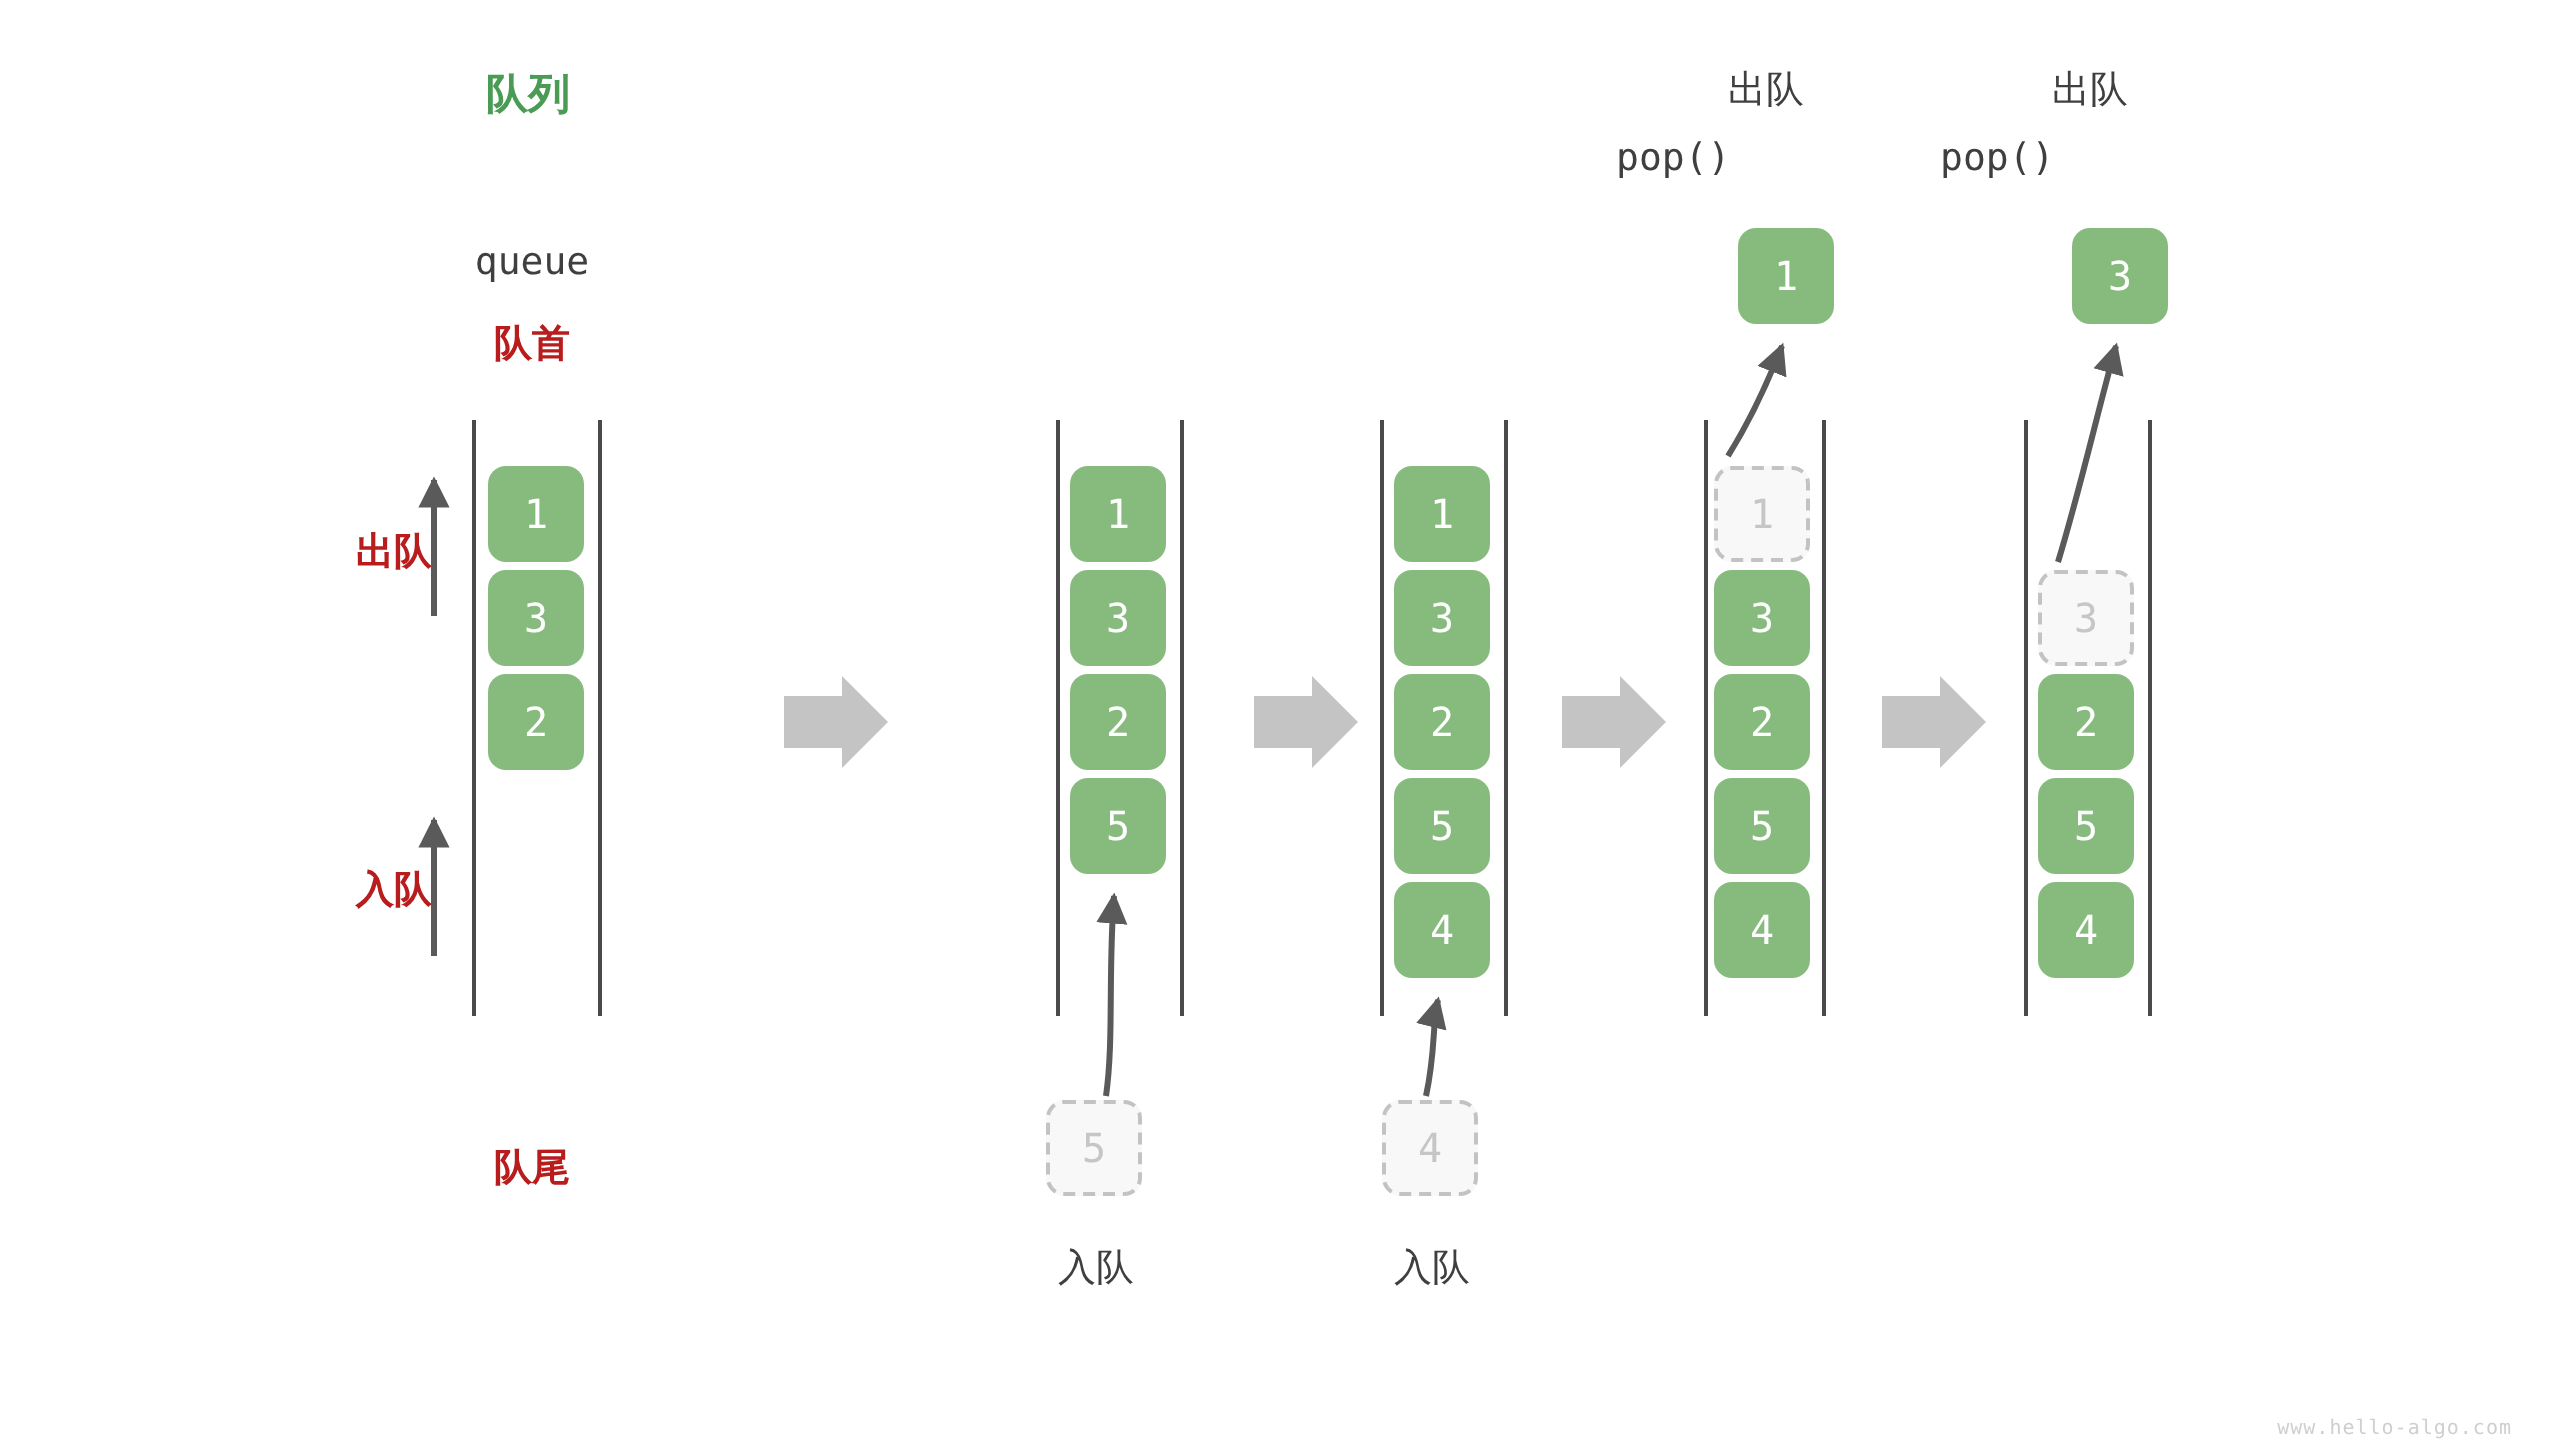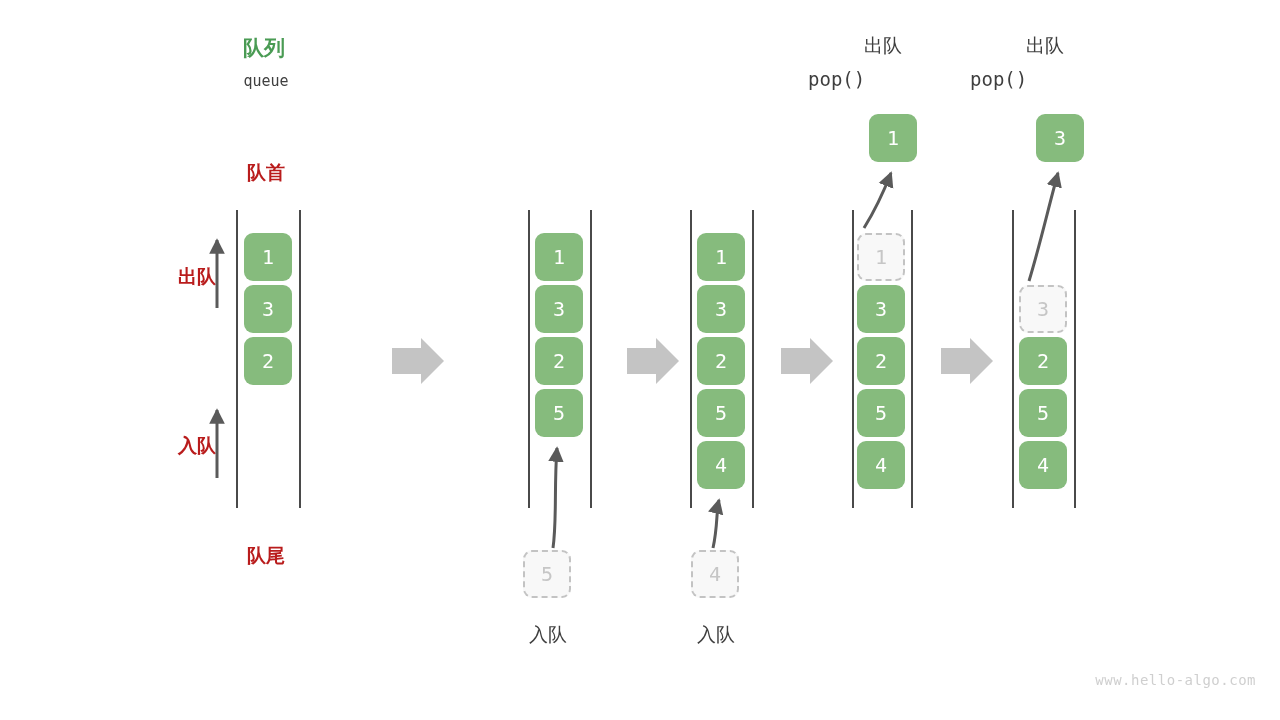--- a/index.html
+++ b/index.html
@@ -28,24 +28,25 @@
     white-space: nowrap;
     line-height: 1.35;
   }
   .title-cn {
     font-size: 21px;
     font-weight: bold;
     color: #4a9b54;
     text-align: center;
   }
   .title-en {
-    font-size: 15px;
+    font-size: 19px;
     font-family: "DejaVu Sans Mono", "Liberation Mono", monospace;
     color: #3f3f3f;
     text-align: center;
+    margin-top: 48px;
   }
   .bold-cn {
     font-size: 19px;
     font-weight: bold;
     color: #b91c1c;
     text-align: center;
   }
   .op-cn {
     font-size: 19px;
     color: #3f3f3f;
@@ -55,22 +56,22 @@
     font-size: 19px;
     font-family: "DejaVu Sans Mono", "Liberation Mono", monospace;
     color: #3f3f3f;
     text-align: left;
   }
   .op-code .num { color: #4a9b54; font-weight: bold; }
 
   .watermark {
     position: absolute;
     right: 24px;
-    bottom: 32px;
-    font-size: 14px;
+    bottom: 0;
+    font-size: 10px;
     font-family: "DejaVu Sans Mono", "Liberation Mono", monospace;
     color: #cfcfcf;
     letter-spacing: 0.5px;
   }
 
   
   .cell {
     position: absolute;
     width: 48px;
     height: 48px;
@@ -110,21 +111,21 @@
 </style>
 </head>
 <body>
 
 <div class="stage">
 
   <div class="lbl title-cn" style="left:184px; top:34px; width:160px;">队列</div>
   <div class="lbl title-en" style="left:186px; top:71px; width:160px;">queue</div>
 
   <div class="lbl bold-cn" style="left:186px; top:160px; width:160px;">队首</div>
-  <div class="lbl bold-cn" style="left:186px; top:543px; width:160px;">队尾</div>
+  <div class="lbl bold-cn" style="left:186px; top:572px; width:160px;">队尾</div>
 
   <div class="lbl bold-cn" style="left:136px; top:264px; width:80px; text-align:right;">出队</div>
   <div class="lbl bold-cn" style="left:136px; top:433px; width:80px; text-align:right;">入队</div>
 
   <div class="rail" style="left:236px; top:210px; height:298px;"></div>
   <div class="rail" style="left:299px; top:210px; height:298px;"></div>
 
   <div class="cell solid" style="left:244px; top:233px;">1</div>
   <div class="cell solid" style="left:244px; top:285px;">3</div>
   <div class="cell solid" style="left:244px; top:337px;">2</div>

